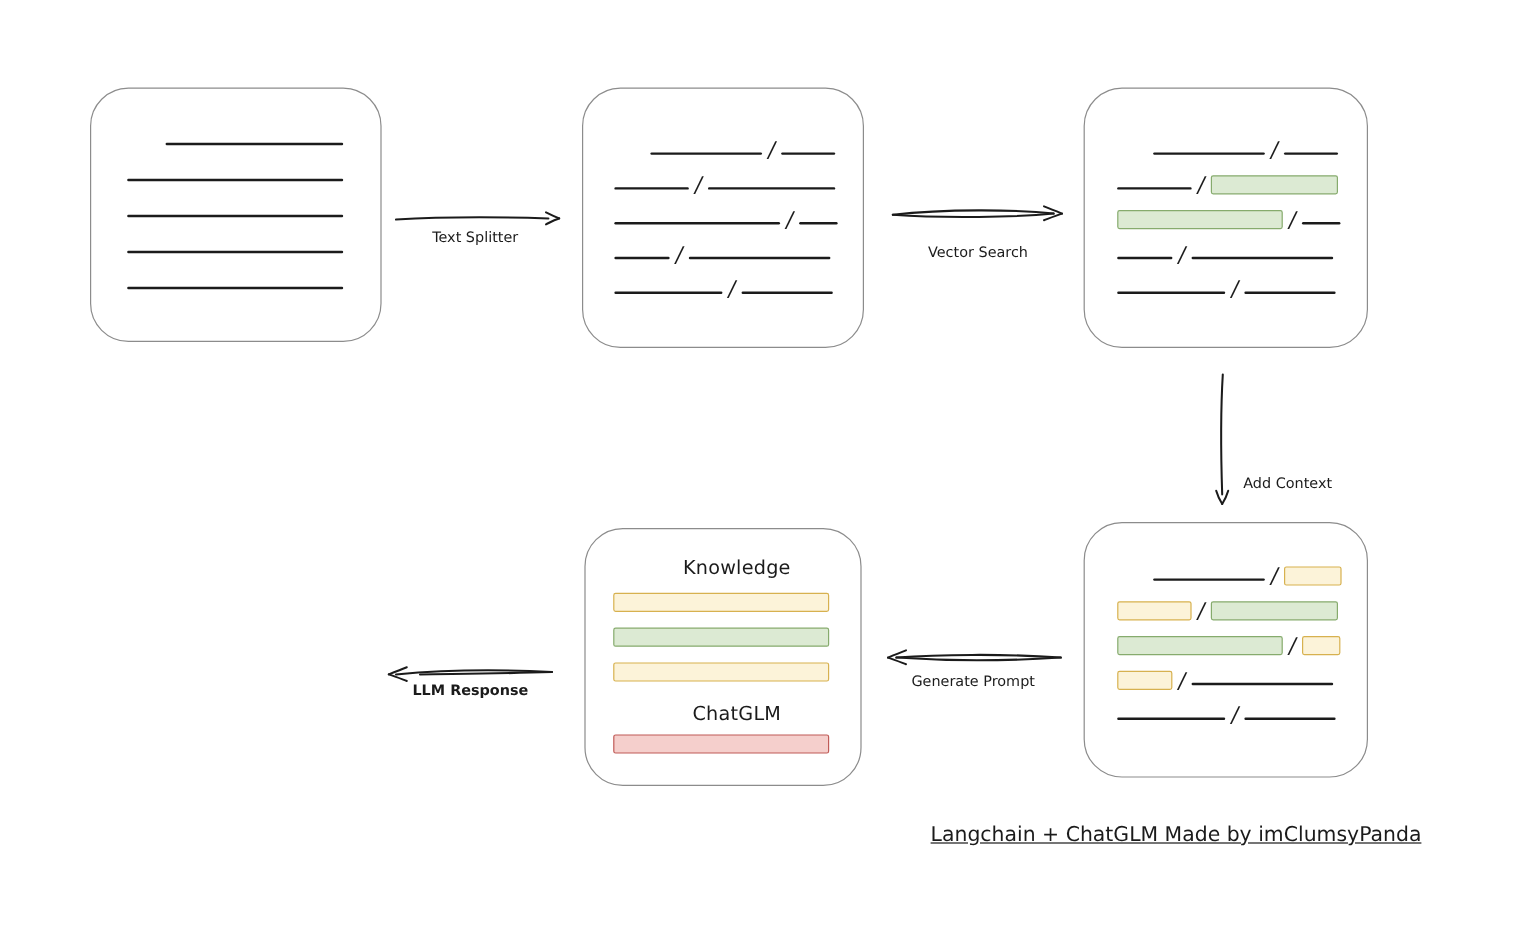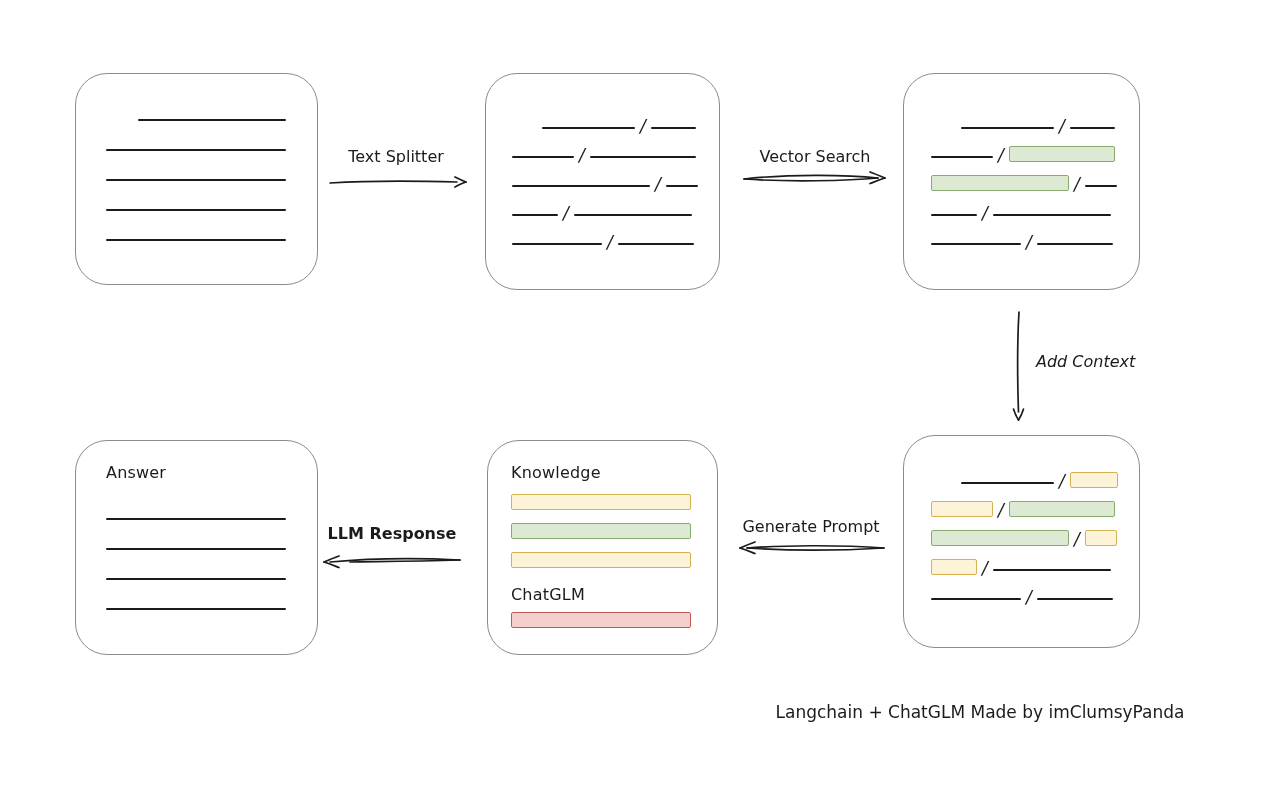--- a/index.html
+++ b/index.html
@@ -46,21 +46,21 @@
 
   .box-title{font-size:16px;color:var(--ink);letter-spacing:.2px;}
 
   
   .bar-stack{display:flex;flex-direction:column;gap:13px;}
   .pbar{height:16px;width:180px;border-radius:2px;box-sizing:border-box;}
   .pbar.yellow{background:var(--yellow-fill);border:1.6px solid var(--yellow-border);}
   .pbar.green{background:var(--green-fill);border:1.6px solid var(--green-border);}
   .pbar.red{background:var(--red-fill);border:1.6px solid var(--red-border);}
 
-  .arrow-label{position:absolute;font-size:16px;text-align:center;white-space:nowrap;}
+  .arrow-label{position:absolute;font-size:12px;text-align:center;white-space:nowrap;margin-top:44px;}
   .arrow{position:absolute;overflow:visible;}
   .arrow path{stroke:var(--ink);stroke-width:1.7;fill:none;stroke-linecap:round;stroke-linejoin:round;}
   .caption{position:absolute;font-size:17px;text-align:center;white-space:nowrap;}
 </style>
 </head>
 <body>
 
 <div class="canvas">
 
   <div class="box" style="left:75px;top:73px;width:243px;height:212px;">
@@ -166,86 +166,69 @@
           <div class="seg line" style="width: 118px;"></div>
         </div>
         <div class="seg-row">
           <div class="seg line" style="width: 90px;"></div>
           <span class="slash">/</span>
           <div class="seg line" style="width: 76px;"></div>
         </div>
       </div>
   </div>
 
-  <div class="box" style="left:487px;top:440px;width:231px;height:215px;">
+  <div class="box" style="left:487px;top:440px;width:231px;height:215px;text-align:center;">
     <div style="padding:22px 0 0 23px;">
       <div class="box-title">Knowledge</div>
       <div class="bar-stack" style="margin-top:12px;">
           <div class="pbar yellow"></div>
           <div class="pbar green"></div>
           <div class="pbar yellow"></div>
         </div>
       <div class="box-title" style="margin-top:17px;">ChatGLM</div>
       <div class="bar-stack" style="margin-top:8px;">
           <div class="pbar red"></div>
         </div>
     </div>
   </div>
 
-  <div class="box" style="left:75px;top:440px;width:243px;height:215px;">
-    <div class="box-title" style="margin:22px 0 0 30px;">Answer</div>
-    <div class="plain-lines" style="padding:8px 0 0 30px;">
-        <div class="plain-row">
-          <div class="plain-line" style="width: 180px;"></div>
-        </div>
-        <div class="plain-row">
-          <div class="plain-line" style="width: 180px;"></div>
-        </div>
-        <div class="plain-row">
-          <div class="plain-line" style="width: 180px;"></div>
-        </div>
-        <div class="plain-row">
-          <div class="plain-line" style="width: 180px;"></div>
-        </div>
-      </div>
-  </div>
 
   <div class="arrow-label" style="left:328px;top:147px;width:136px;">Text Splitter</div>
   <svg class="arrow" style="left:328px;top:174px;" width="140" height="16" viewBox="0 0 140 16">
     <path d="M2 9 C 42 6.5, 96 7, 129 8"></path>
     <path d="M138 8 C 133 6, 130 4.5, 127 3"></path>
     <path d="M138 8 C 133 9.5, 130 11.5, 127 13"></path>
   </svg>
 
-  <div class="arrow-label" style="left:742px;top:147px;width:146px;">Vector Search</div>
+  <div class="arrow-label" style="left:742px;top:159px;width:146px;">Vector Search</div>
   <svg class="arrow" style="left:742px;top:170px;" width="145" height="16" viewBox="0 0 145 16">
     <path d="M2 9 C 45 4, 105 4.5, 136 8"></path>
     <path d="M2 9 C 45 12, 105 11, 136 8"></path>
     <path d="M143 8 C 137 5.5, 132 3.5, 128 2"></path>
     <path d="M143 8 C 137 10, 132 12, 128 13.5"></path>
   </svg>
 
   <svg class="arrow" style="left:1010px;top:310px;" width="18" height="112" viewBox="0 0 18 112">
     <path d="M9 2 C 7 35, 7.5 72, 8.5 102"></path>
     <path d="M8.5 110 C 6 106, 4.5 102.5, 3.5 99"></path>
     <path d="M8.5 110 C 11 106, 12.5 102.5, 13.5 99"></path>
   </svg>
-  <div class="arrow-label" style="left:1036px;top:352px;width:110px;text-align:left;font-style:italic;">Add Context</div>
+  <div class="arrow-label" style="left:1036px;top:352px;width:110px;text-align:left;">Add Context</div>
 
   <div class="arrow-label" style="left:736px;top:517px;width:150px;">Generate Prompt</div>
   <svg class="arrow" style="left:736px;top:540px;" width="150" height="16" viewBox="0 0 150 16">
     <path d="M148 8 C 100 4.5, 45 5.5, 11 8"></path>
     <path d="M148 8 C 100 11, 48 10.5, 11 8"></path>
     <path d="M4 8 C 10 5.5, 15 3.5, 19 2"></path>
     <path d="M4 8 C 10 10, 15 12, 19 13.5"></path>
   </svg>
 
   <div class="arrow-label" style="left:322px;top:524px;width:140px;font-weight:bold;">LLM Response</div>
   <svg class="arrow" style="left:320px;top:552px;" width="142" height="18" viewBox="0 0 142 18">
     <path d="M140 8 C 92 5.5, 42 7, 10 10"></path>
     <path d="M140 8 C 92 9.5, 60 9.5, 30 10"></path>
     <path d="M4 10 C 10 7.5, 15 5.5, 19 4"></path>
     <path d="M4 10 C 10 12, 15 14, 19 15.5"></path>
   </svg>
 
-  <div class="caption" style="left:740px;top:702px;width:480px;">Langchain + ChatGLM Made by imClumsyPanda</div>
+  <div class="caption" style="left:740px;top:686px;width:480px;text-decoration:underline;">Langchain + ChatGLM Made by imClumsyPanda</div>
 
 </div>
 
 </body></html>

